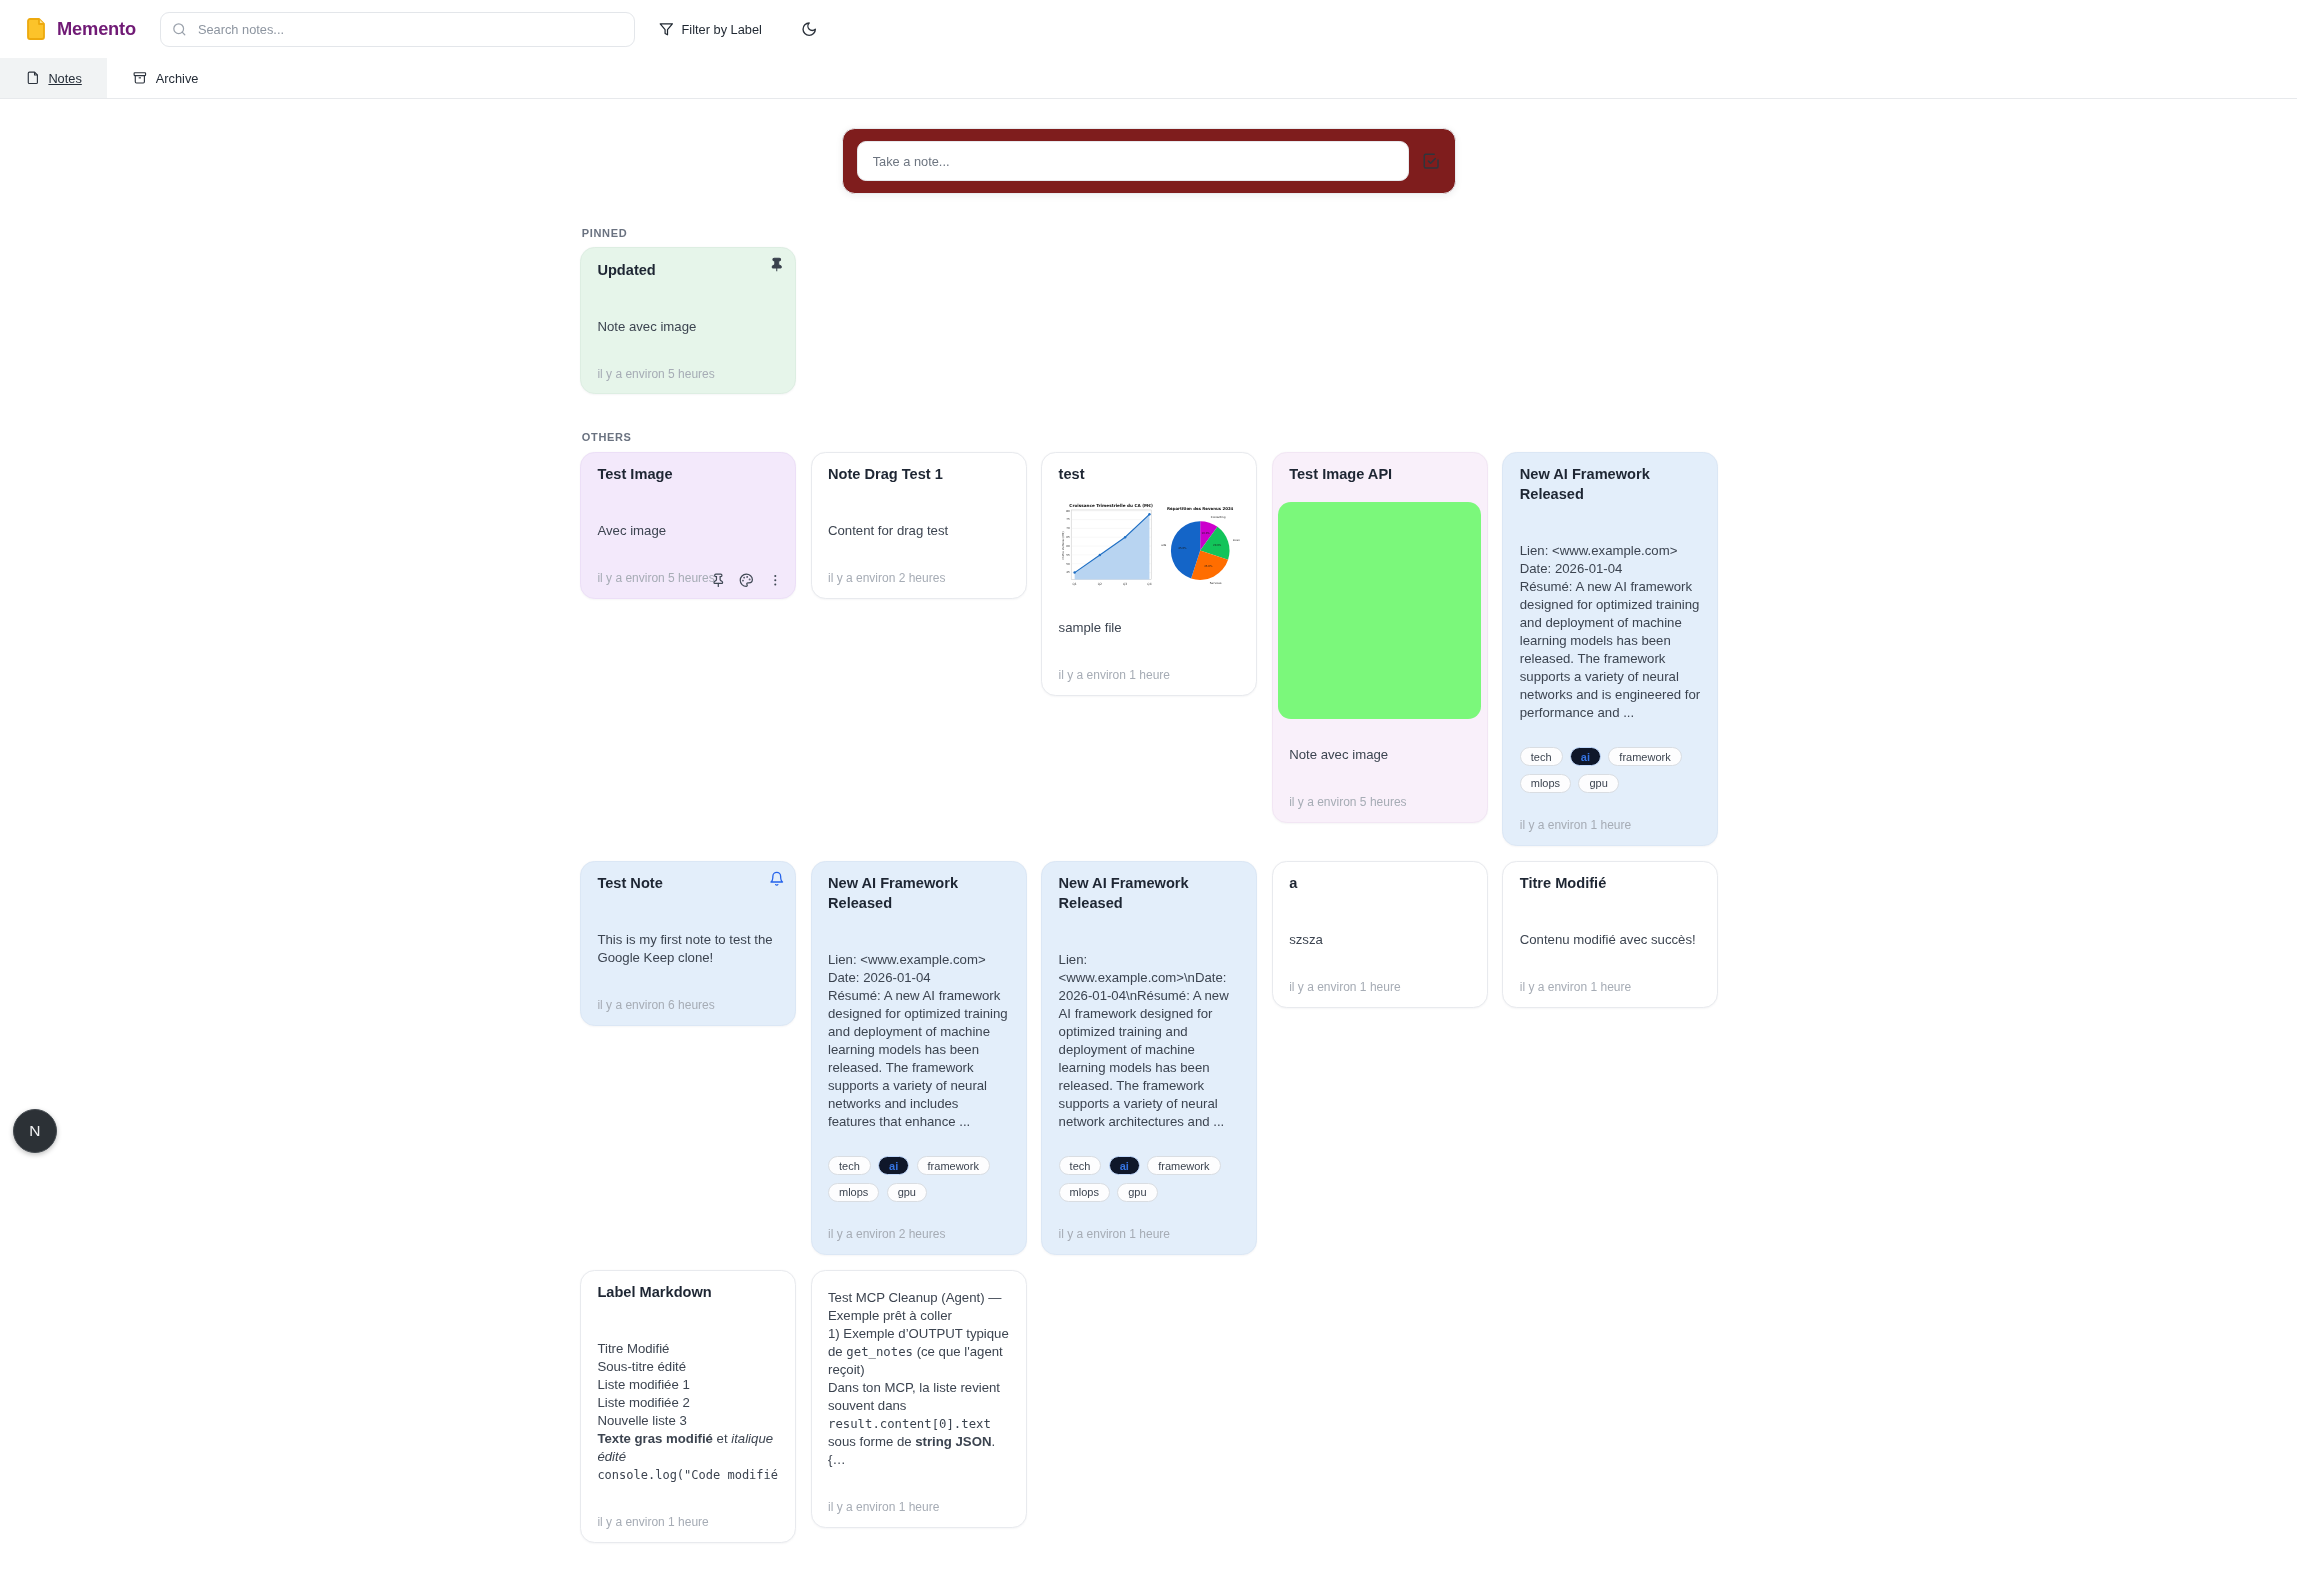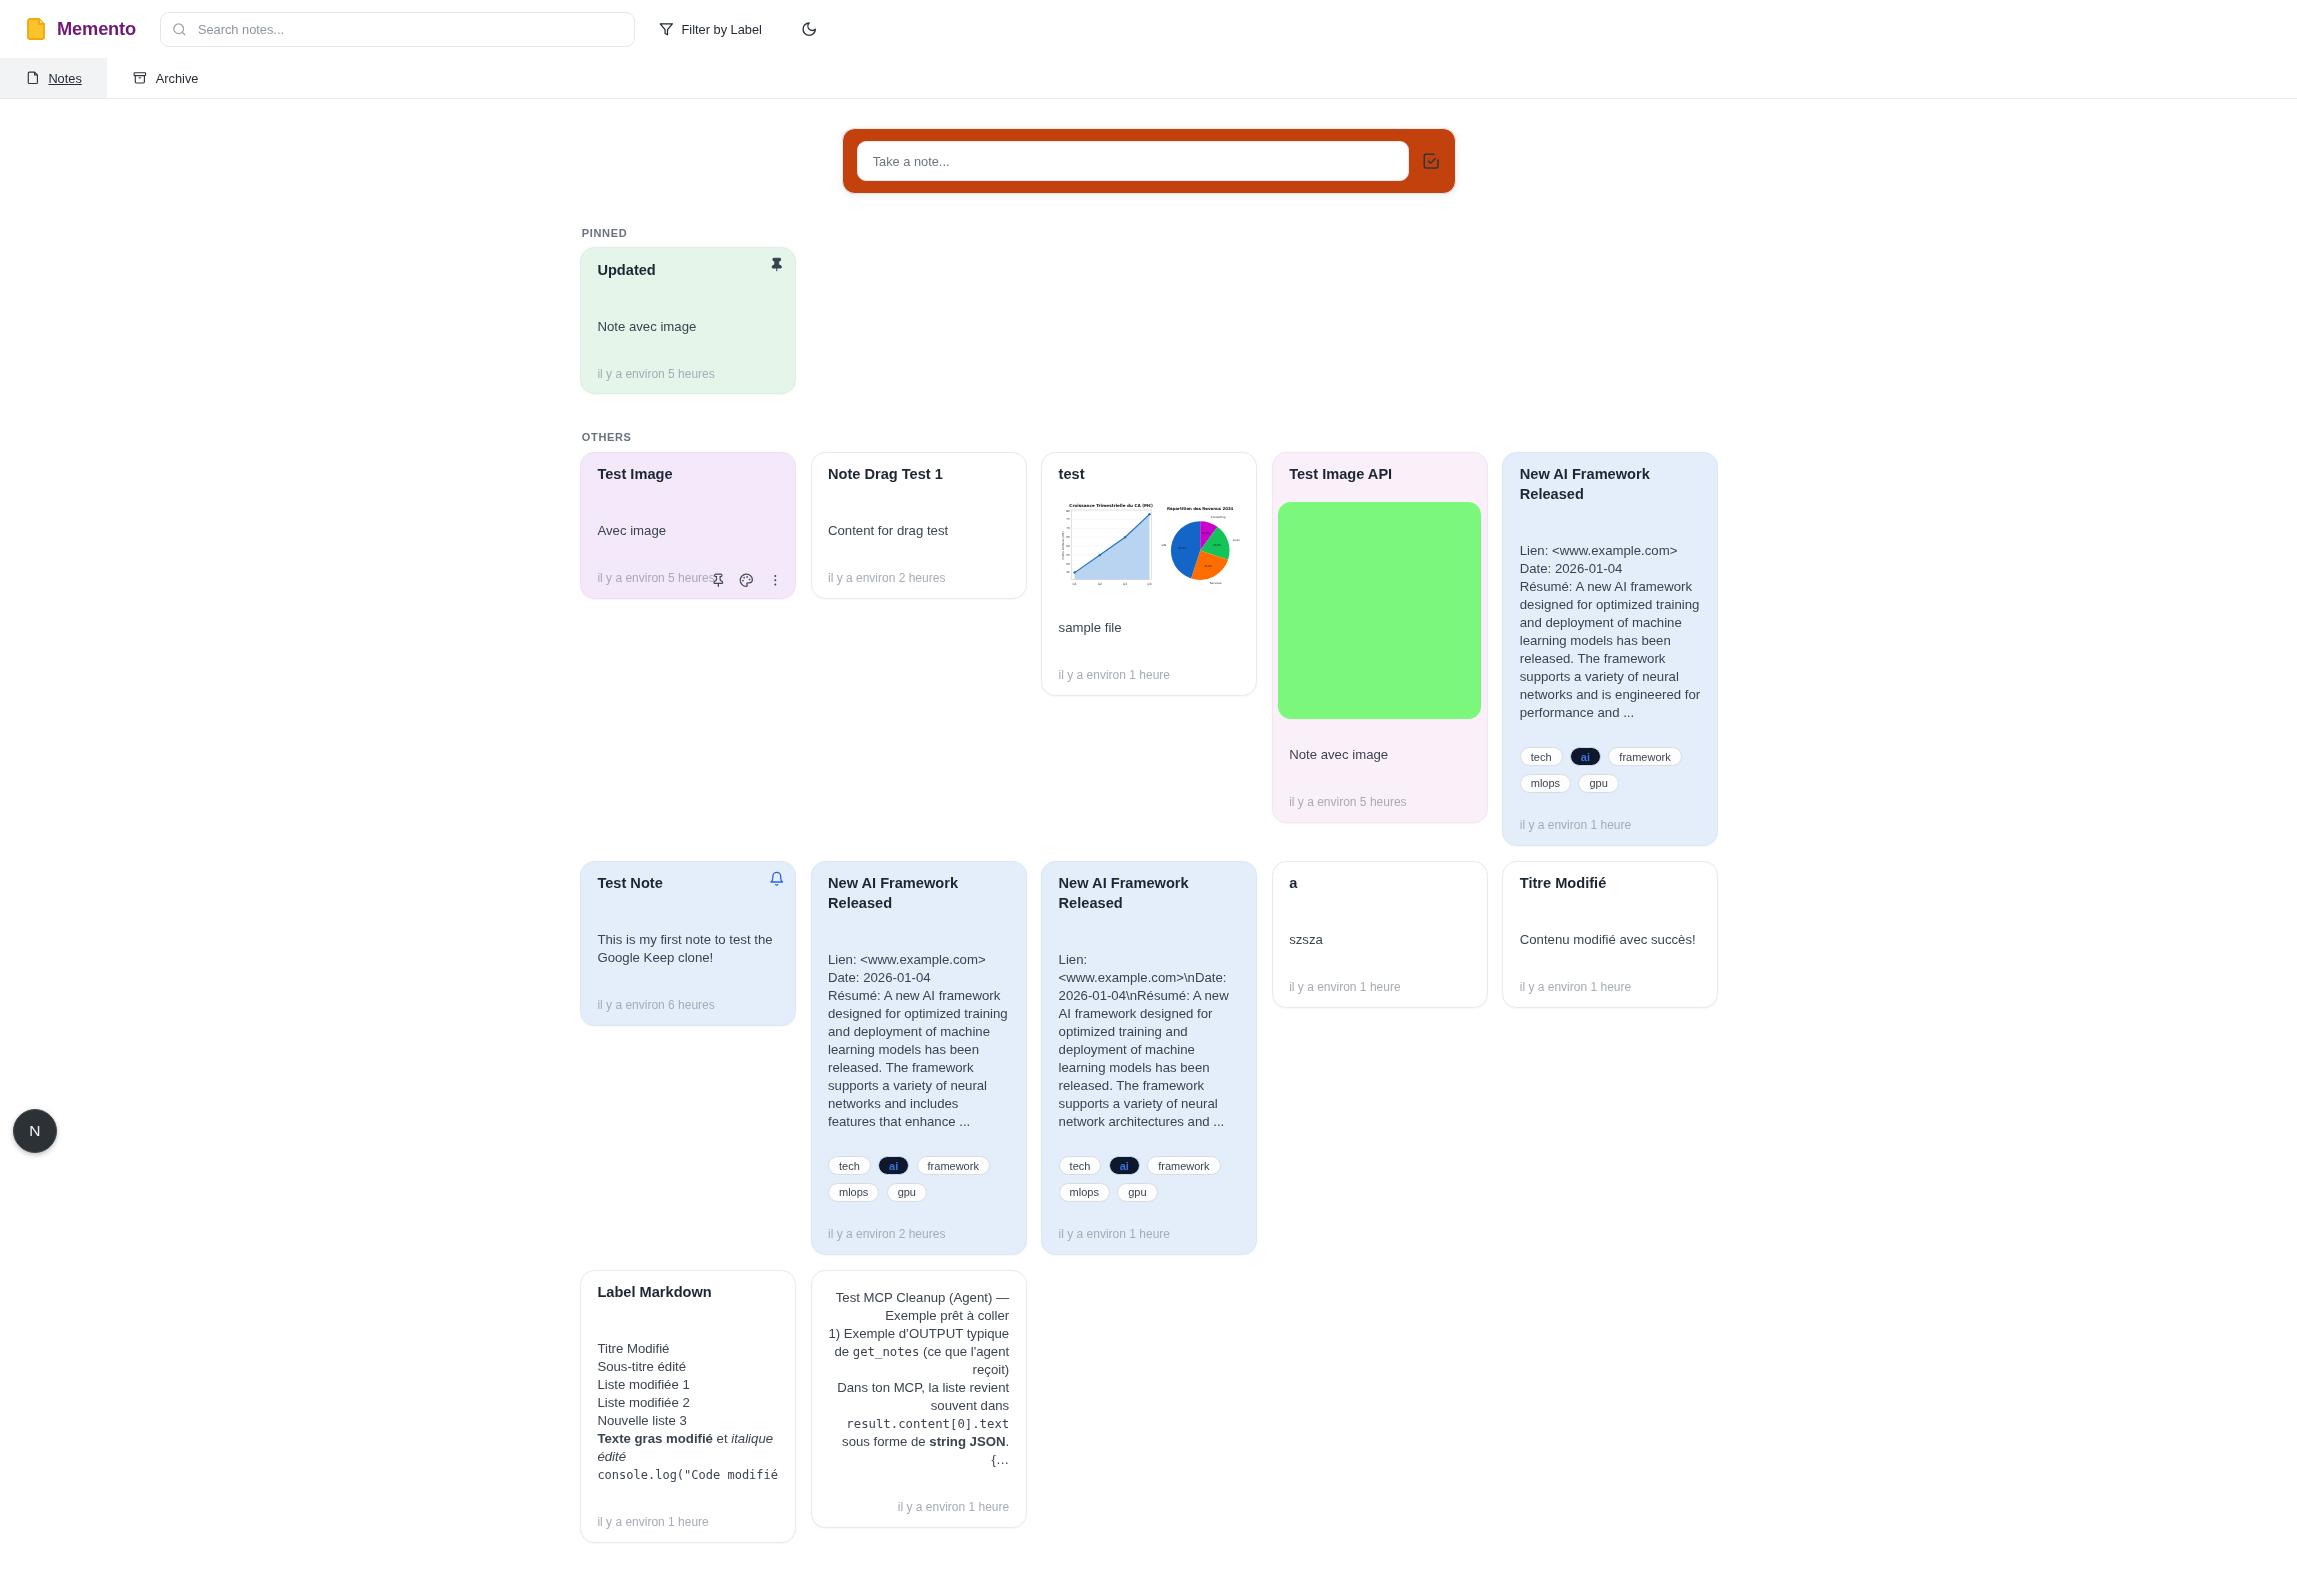--- a/index.html
+++ b/index.html
@@ -19,21 +19,21 @@
     font-family:inherit; font-size:12.8px; font-weight:500; color:#1f2731; }
 
   
   .tabbar { height:41px; display:flex; border-bottom:0.9px solid #e7e9ec; background:#fff; }
   .tab { display:flex; align-items:center; gap:9.1px; padding:0 25.6px; font-size:12.8px; font-weight:500;
     color:#242c37; cursor:pointer; }
   .tab.active { background:#f1f3f4;text-decoration:underline; }
   .tab svg { color:#2c333d; }
 
   
-  .composer { width:614px; height:66px; margin:29px auto 0; background:#c2410c; border:0.9px solid #e9ebee;
+  .composer { width:614px; height:66px; margin:29px auto 0; background:#7f1d1d; border:0.9px solid #e9ebee;
     border-radius:12.8px; box-shadow:0 1.8px 7.3px rgba(16,24,40,.07); display:flex; align-items:center;
     gap:12.8px; padding:0 14.6px; }
   .composer input { flex:1; height:40px; border:0.9px solid #e7e9ed; border-radius:9.1px; padding:0 14.6px;
     font-size:12.8px; font-family:inherit; outline:none; color:#333; }
   .composer input::placeholder { color:#6d7580; }
   .composer button { background:none; border:none; cursor:pointer; color:#2f353c; display:flex; }
 
   
   .board { width:1137px; margin:0 auto; }
   .section-label { font-size:11px; font-weight:600; color:#6a7280; letter-spacing:.06em; margin:33px 0 8.2px 1.8px; }
@@ -62,21 +62,21 @@
   .hover-icons { position:absolute; right:12.8px; bottom:10px; display:flex; gap:13.7px; color:#3f4854; }
   .hover-icons span { display:flex; }
 
   .media-row { display:flex; gap:5.5px; margin:-11px 0 24px; }
   .thumb { background:#fff; }
   .img-block { height:217px; margin:-7.3px -11px 27.4px; border-radius:12.8px; }
 
   .md-line { font-size:13.2px; line-height:18px; color:#3c4450; }
   .md-code { font-family:"DejaVu Sans Mono", monospace; font-size:12px; white-space:pre; overflow:hidden; }
   .mono { font-family:"DejaVu Sans Mono", monospace; font-size:12.3px; }
-  .mcp { padding-top:18.3px;text-align:right; }
+  .mcp { padding-top:18.3px; }
   .mcp .card-content { white-space:normal; }
 
   svg.chart { font-family:"DejaVu Sans", sans-serif; }
 
   
   .avatar { position:absolute; left:12.8px; top:1109px; width:44px; height:44px; border-radius:50%;
     background:#2c3136; border:1.8px solid #43494f; color:#f2f3f4; font-size:15.5px; display:flex;
     align-items:center; justify-content:center; cursor:pointer; box-shadow:0 1.8px 5.5px rgba(0,0,0,.25); }
 </style>
 </head>

